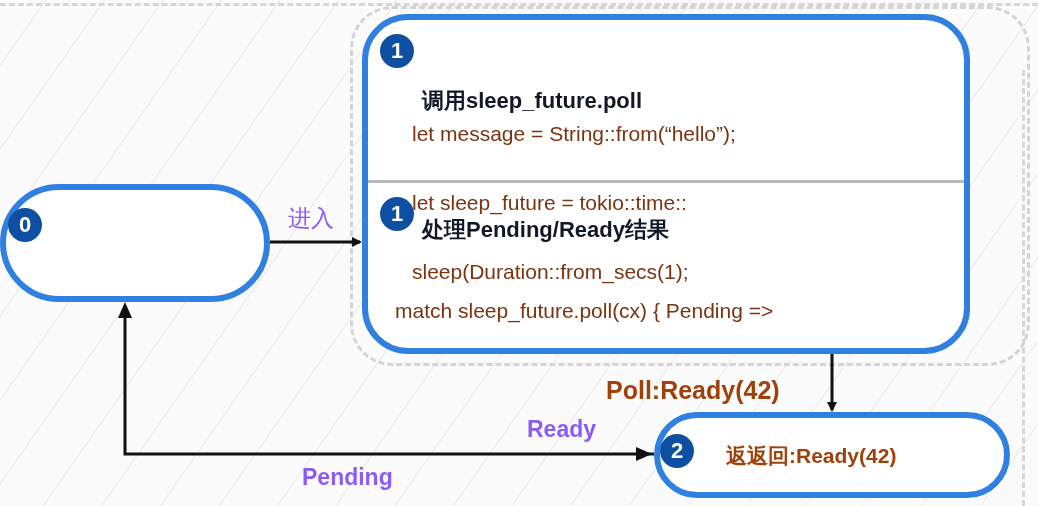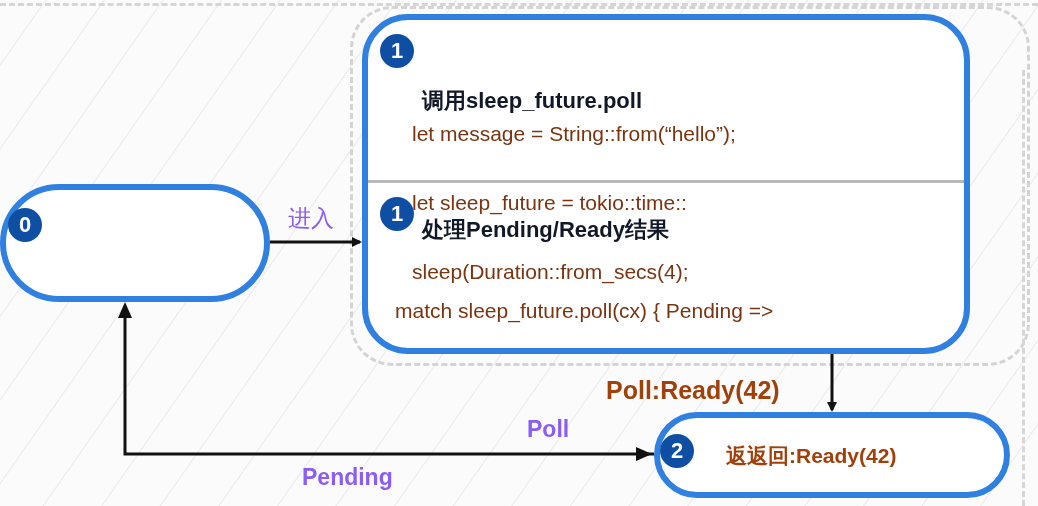--- a/index.html
+++ b/index.html
@@ -70,21 +70,21 @@
   <div class="badge" style="left:2px; top:18px;">0</div>
 </div>
 
 <div class="big-node">
   <div class="section sec1">
     <div class="badge" style="left:12px; top:14px;">1</div>
     <div class="title" style="left:54px; top:20px;margin-top:46px;">调用sleep_future.poll</div>
     <div class="code" style="left:44px; top:56px;">
       <div>let message = String::from(“hello”);</div>
       <div>let sleep_future = tokio::time::</div>
-      <div>sleep(Duration::from_secs(4);</div>
+      <div>sleep(Duration::from_secs(1);</div>
     </div>
   </div>
   <div class="divider"></div>
   <div class="section sec2">
     <div class="badge" style="left:12px; top:14px;">1</div>
     <div class="title" style="left:54px; top:32px;">处理Pending/Ready结果</div>
     <div class="code" style="left:27px; top:58px; line-height:28px;">
       <div>match sleep_future.poll(cx) { Pending =&gt;</div>
       
       
@@ -105,14 +105,14 @@
   </defs>
   <line x1="270" y1="242" x2="360" y2="242" stroke="#111" stroke-width="3" marker-end="url(#ah)"></line>
   <line x1="832" y1="354" x2="832" y2="410" stroke="#111" stroke-width="3" marker-end="url(#ah)"></line>
   <polyline points="654,454 125,454 125,306" fill="none" stroke="#111" stroke-width="3"></polyline>
   <path d="M118,318 L125,302 L132,318 Z" fill="#111"></path>
   <path d="M636,447 L652,454 L636,461 Z" fill="#111"></path>
 </svg>
 
 <div class="label norm" style="left:288px; top:203px;">进入</div>
 <div class="label brown" style="left:606px; top:376px; font-size:25px;">Poll:Ready(42)</div>
-<div class="label" style="left:527px; top:416px;">Poll</div>
+<div class="label" style="left:527px; top:416px;">Ready</div>
 <div class="label" style="left:302px; top:464px;">Pending</div>
 
 </body></html>

